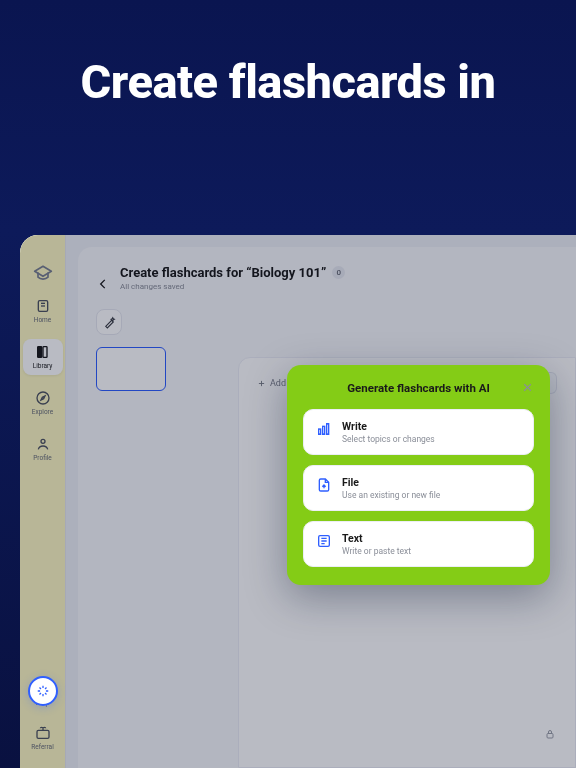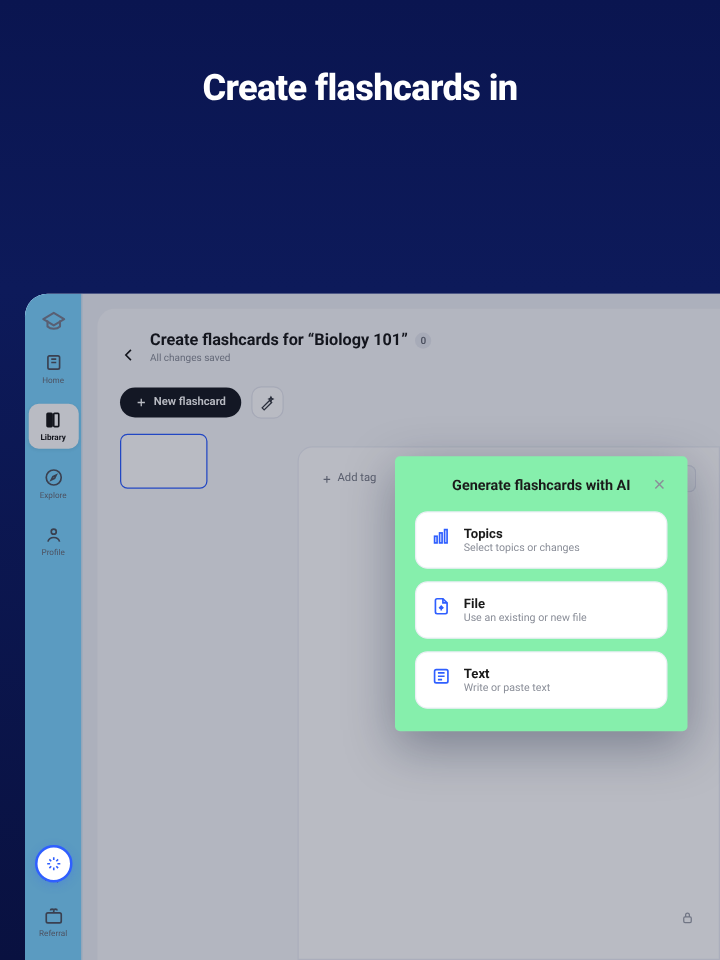--- a/index.html
+++ b/index.html
@@ -3,65 +3,65 @@
 <meta charset="utf-8">
 <style>
   * { box-sizing: border-box; margin: 0; padding: 0; }
   html, body { width: 576px; height: 768px; overflow: hidden; font-family: -apple-system, BlinkMacSystemFont, "Segoe UI", Roboto, sans-serif; }
   body { background: linear-gradient(180deg, #0a1550 0%, #0d1a5a 30%, #091140 100%); }
 
   .hero {
     text-align: center;
     color: #fff;
     padding: 55px 16px 40px;
-    font-size: 29px;
+    font-size: 47px;
     font-weight: 800;
     line-height: 1.15;
     letter-spacing: -0.5px;
   }
 
   .app-window {
     position: absolute;
     top: 235px;
     left: 20px;
     right: 0;
     bottom: 0;
     background: #eef0f5;
     border-radius: 18px 0 0 0;
     display: flex;
     overflow: hidden;
   }
 
   
   .sidebar {
     width: 46px;
-    background: #7dd3fc;
+    background: #fef9c3;
     display: flex;
     flex-direction: column;
     align-items: center;
-    padding-top: 12px;
+    padding-top: 28px;
     border-right: 1px solid #e5e7ef;
     position: relative;
   }
   .sidebar-top { display: flex; flex-direction: column; align-items: center; gap: 10px; }
   .sidebar-item {
     width: 40px;
     display: flex;
     flex-direction: column;
     align-items: center;
     gap: 2px;
     padding: 5px 0;
     border-radius: 8px;
     cursor: pointer;
   }
   .sidebar-item.active { background: #fff; box-shadow: 0 1px 3px rgba(0,0,0,0.08); }
   .sidebar-item .icon { color: #505560; }
   .sidebar-item.active .icon { color: #1a1a1a; }
   .sidebar-label { font-size: 6.5px; color: #6a6e78; }
-  .sidebar-item.active .sidebar-label { color: #1a1a1a; font-weight: 700; }
+  .sidebar-item.active .sidebar-label { color: #1a1a1a; font-weight: 400; }
   .sidebar-bottom {
     position: absolute;
     bottom: 12px;
     left: 0; right: 0;
     display: flex;
     flex-direction: column;
     align-items: center;
     gap: 8px;
   }
   .fab {
@@ -165,23 +165,23 @@
     right: 20px;
     bottom: 28px;
     color: #9a9ea8;
   }
 
   
   .modal {
     position: absolute;
     right: 26px;
     top: 130px;
-    width: 234px;
-    background: #86efac;
-    border-radius: 4px;
+    width: 263px;
+    background: #84cc16;
+    border-radius: 14px;
     box-shadow: 0 12px 40px rgba(10,20,50,0.35);
     padding: 16px 16px 18px;
   }
   .modal-header {
     display: flex; align-items: center; justify-content: center; position: relative;
     margin-bottom: 14px;
   }
   .modal-title { font-size: 11.5px; font-weight: 700; color: #1a1a1a; }
   .modal-close {
     position: absolute; right: 0; top: 0;
@@ -325,28 +325,20 @@
         <div class="title-block">
           <div class="title-row">
             <span class="page-title">Create flashcards for “Biology 101”</span>
             <span class="title-badge">0</span>
           </div>
           <span class="save-status">All changes saved</span>
         </div>
       </div>
 
       <div class="toolbar-row">
-        <div class="new-flashcard-btn">
-          <span>
-            <svg width="10" height="10" viewBox="0 0 24 24" fill="none" stroke="currentColor" stroke-width="2.5">
-                <path d="M12 5v14M5 12h14"></path>
-              </svg>
-          </span>
-          <span>New flashcard</span>
-        </div>
         <div class="magic-btn">
           <span>
             <svg width="13" height="13" viewBox="0 0 24 24" fill="none" stroke="currentColor" stroke-width="2">
                 <path d="M5 19L16 8l3 3L8 22z"></path>
                 <path d="M18 3l1 2 2 1-2 1-1 2-1-2-2-1 2-1z"></path>
               </svg>
           </span>
         </div>
       </div>
 
@@ -393,21 +385,21 @@
 
     <div class="option">
       <span class="option-icon">
         <svg width="16" height="16" viewBox="0 0 24 24" fill="none" stroke="currentColor" stroke-width="2">
             <rect x="4" y="12" width="3" height="8"></rect>
             <rect x="10" y="8" width="3" height="12"></rect>
             <rect x="16" y="4" width="3" height="16"></rect>
           </svg>
       </span>
       <div class="option-text">
-        <span class="option-title">Topics</span>
+        <span class="option-title">Write</span>
         <span class="option-sub">Select topics or changes</span>
       </div>
     </div>
 
     <div class="option">
       <span class="option-icon">
         <svg width="16" height="16" viewBox="0 0 24 24" fill="none" stroke="currentColor" stroke-width="2">
             <path d="M14 3H7a2 2 0 0 0-2 2v14a2 2 0 0 0 2 2h10a2 2 0 0 0 2-2V8z"></path>
             <path d="M14 3v5h5"></path>
             <path d="M12 12v5M9.5 14.5L12 12l2.5 2.5"></path>

